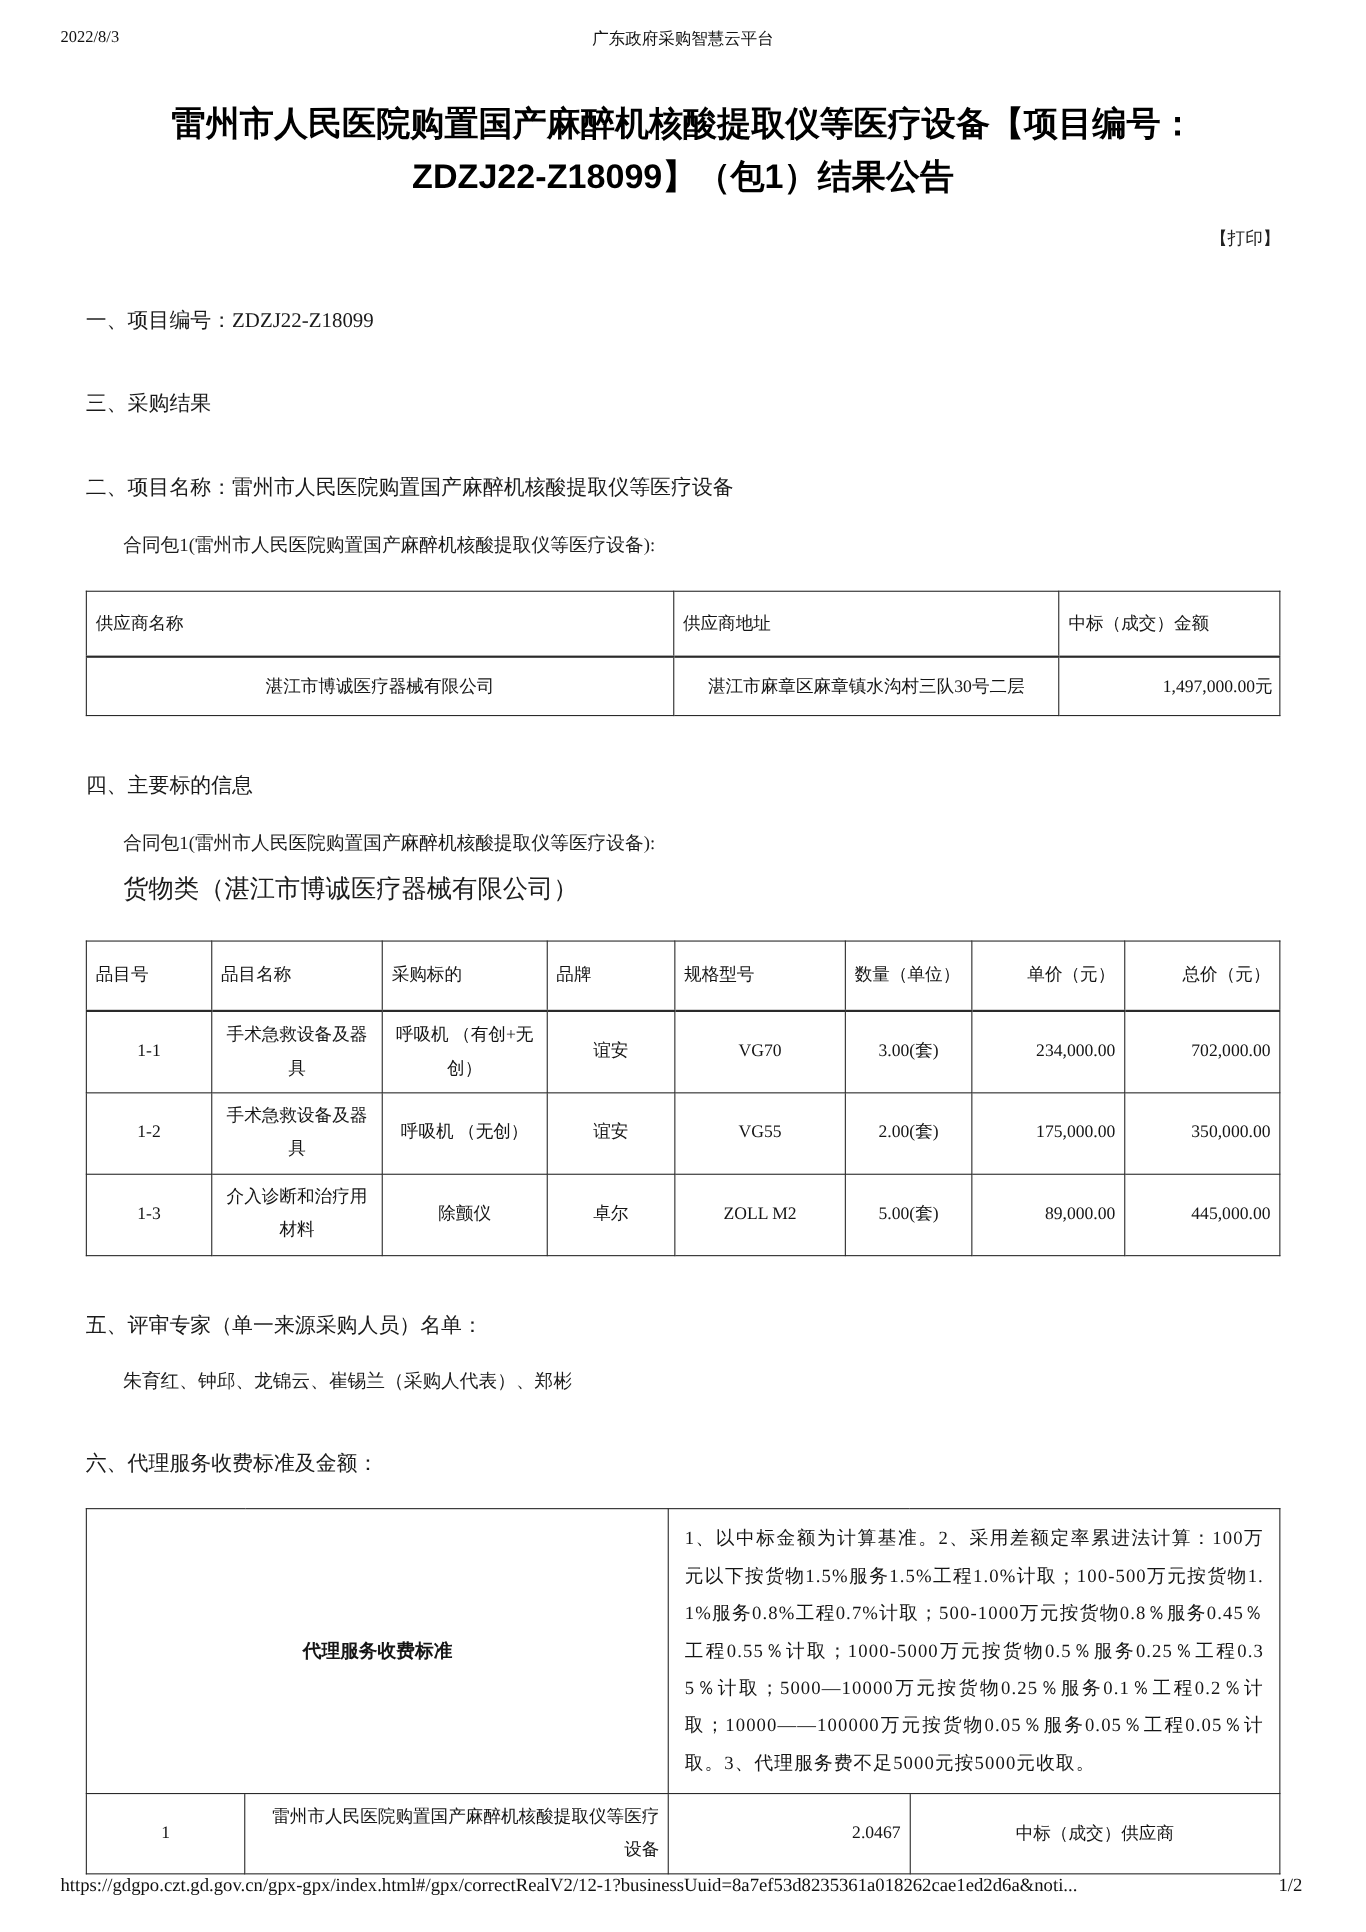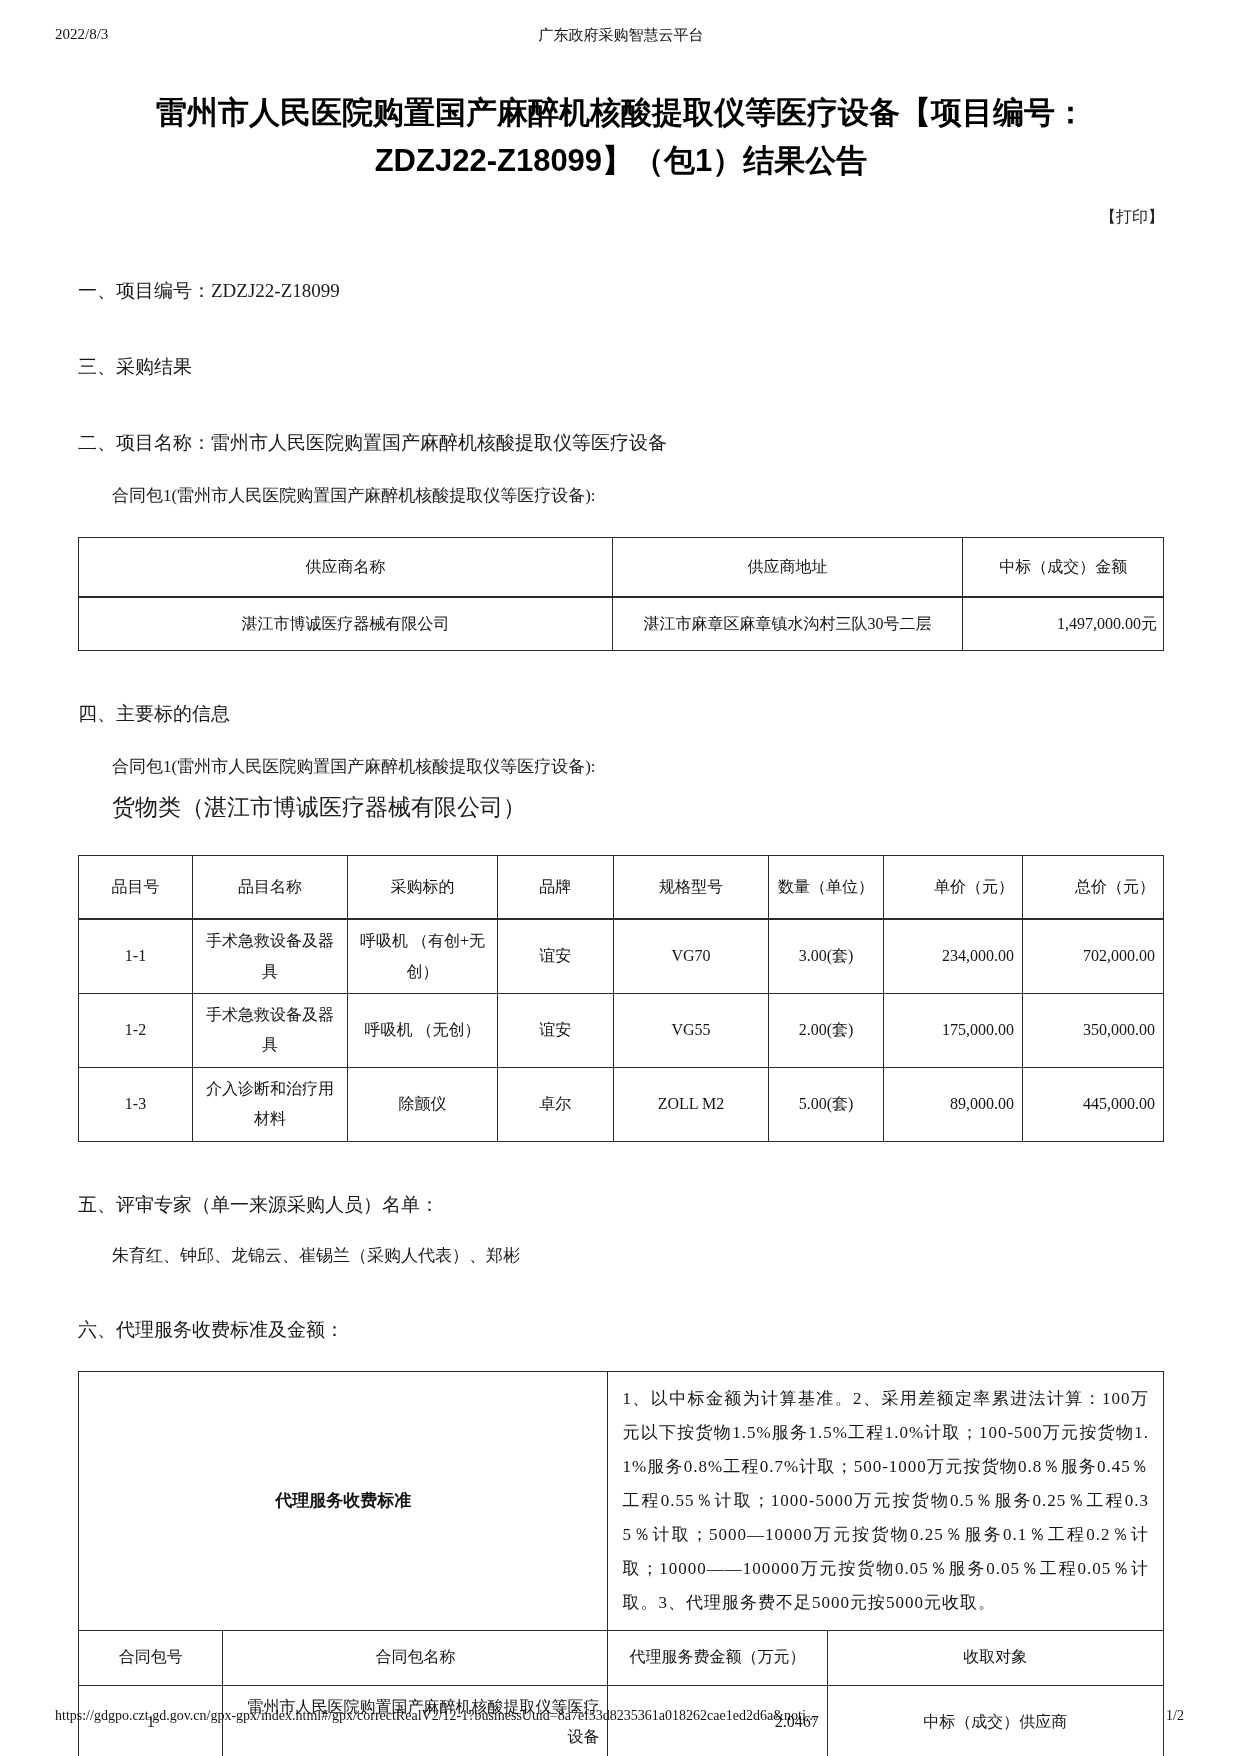--- a/index.html
+++ b/index.html
@@ -26,21 +26,21 @@
   }
   .sec-heading{font-size:19px;color:#1a1a1a;margin:0;padding:0;font-weight:normal;}
   .mt1{margin-top:50px;}
   .intro{font-size:17px;margin:26px 0 0 34px;line-height:1.6;}
   .intro2{font-size:23px;margin:10px 0 0 34px;line-height:1.6;}
   table{border-collapse:collapse;width:1086px;margin-top:28px;table-layout:fixed;}
   th,td{
     border:1px solid #2a2a2a;font-weight:normal;font-size:16px;
     padding:6px 8px;color:#151515;word-break:break-all;
   }
-  th{text-align:center;}
+  th{text-align:left;}
   thead th{border-bottom-width:2px;}
   .supplier-table th{height:46px;}
   .supplier-table td{height:40px;text-align:center;}
   .supplier-table td.num{text-align:right;padding-right:6px;}
   .goods-table th{height:50px;line-height:1.5;}
   .goods-table td{height:52px;text-align:center;line-height:1.9;}
   .goods-table th.rnum,.goods-table td.rnum{text-align:right;padding-right:8px;}
   .fee-table td.std-label{text-align:center;font-size:17px;font-weight:bold;}
   .fee-table td.std-text{
     text-align:justify;font-size:17px;line-height:34px;
@@ -48,21 +48,21 @@
   }
   .fee-table th{height:42px;}
   .fee-table td.pkg-no{text-align:center;height:54px;}
   .fee-table td.pkg-name{text-align:right;line-height:1.9;padding-left:12px;}
   .fee-table td.fee-amt{text-align:right;padding-right:8px;}
   .fee-table td.fee-target{text-align:center;}
   .names{font-size:17px;margin:26px 0 0 34px;}
   .print-footer{
     position:absolute;left:55px;right:58px;bottom:32px;
     display:flex;justify-content:space-between;align-items:flex-start;
-    font-size:14px;color:#111;
+    font-size:17px;color:#111;
   }
   .print-footer .url{max-width:1040px;white-space:nowrap;overflow:hidden;}
 </style>
 </head>
 <body>
 
 <div class="print-header">
   <span class="site">广东政府采购智慧云平台</span>
   <span class="date">2022/8/3</span>
 </div>
@@ -176,26 +176,20 @@
         <col style="width:35.5%">
         <col style="width:20.2%">
         <col style="width:31%">
     </colgroup>
     <tbody>
       <tr>
         <td colspan="2" class="std-label">代理服务收费标准</td>
         <td colspan="2" class="std-text">1、以中标金额为计算基准。2、采用差额定率累进法计算：100万元以下按货物1.5%服务1.5%工程1.0%计取；100-500万元按货物1.1%服务0.8%工程0.7%计取；500-1000万元按货物0.8％服务0.45％工程0.55％计取；1000-5000万元按货物0.5％服务0.25％工程0.35％计取；5000—10000万元按货物0.25％服务0.1％工程0.2％计取；10000——100000万元按货物0.05％服务0.05％工程0.05％计取。3、代理服务费不足5000元按5000元收取。</td>
       </tr>
       <tr>
-        <th>合同包号</th>
-        <th>合同包名称</th>
-        <th>代理服务费金额（万元）</th>
-        <th>收取对象</th>
-      </tr>
-      <tr>
         <td class="pkg-no">1</td>
         <td class="pkg-name">雷州市人民医院购置国产麻醉机核酸提取仪等医疗设备</td>
         <td class="fee-amt">2.0467</td>
         <td class="fee-target">中标（成交）供应商</td>
       </tr>
     </tbody>
   </table>
 
 </div>
 

